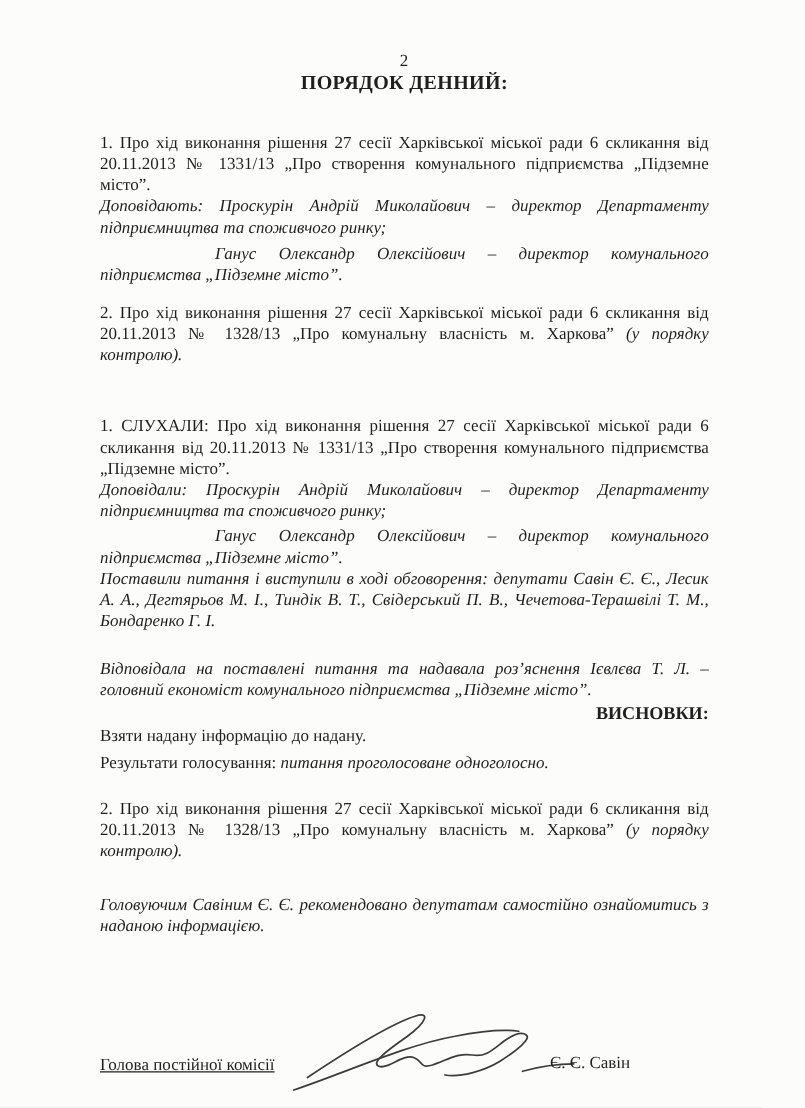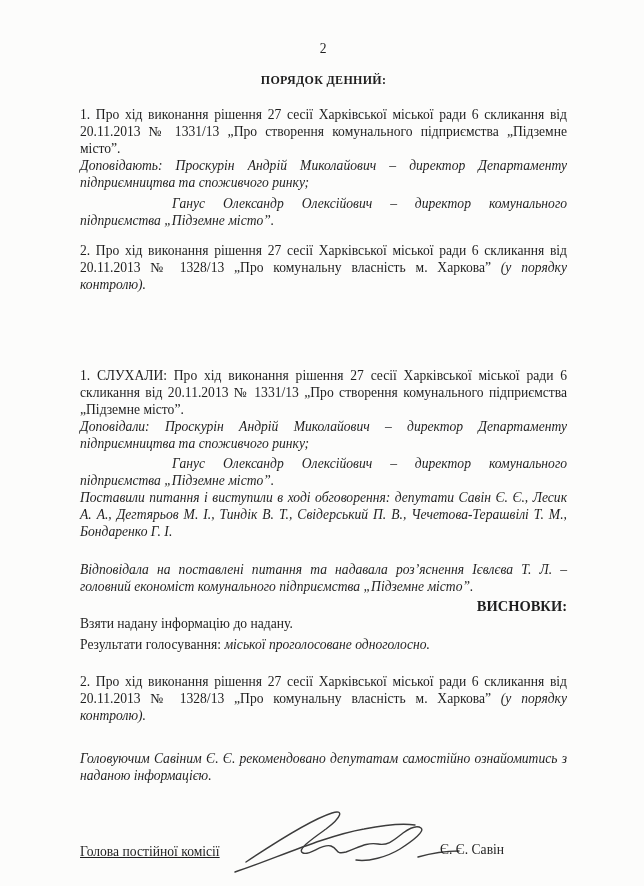--- a/index.html
+++ b/index.html
@@ -20,34 +20,34 @@
     width: 487px;
     font-size: 13.6px;
     line-height: 17px;
   }
   .page-number {
     margin-top: 40px;
     text-align: center;
     letter-spacing: 0.5px;
   }
   .doc-title {
-    margin-top: 13px;
+    margin-top: 0;
     text-align: center;
     font-weight: bold;
-    font-size: 12px;
+    font-size: 16px;
     line-height: 20px;
     letter-spacing: 0.3px;
   }
   p { margin: 0; text-align: justify; }
   .it { font-style: italic; }
   .indent-name { text-indent: 92px; font-style: italic; }
-  .mt-item1 { margin-top: 16px; }
+  .mt-item1 { margin-top: 28px; }
   .mt-ganus1 { margin-top: 4px; }
   .mt-item2 { margin-top: 13px; }
-  .mt-heard1 { margin-top: 74px; }
+  .mt-heard1 { margin-top: 40px; }
   .mt-ganus2 { margin-top: 3px; }
   .mt-answered { margin-top: 21px; }
   .mt-conclusions { margin-top: 2px; }
   .mt-vote { margin-top: 4px; }
   .mt-heard2 { margin-top: 20px; }
   .mt-chairman { margin-top: 26px; }
   .conclusions-heading {
     font-weight: bold;
     font-size: 14.5px;
     line-height: 18px;
@@ -84,21 +84,21 @@
 
     <p class="mt-heard1">1. СЛУХАЛИ: Про хід виконання рішення 27 сесії Харківської міської ради 6 скликання від 20.11.2013 № 1331/13 „Про створення комунального підприємства „Підземне місто”.</p>
     <p class="it">Доповідали: Проскурін Андрій Миколайович – директор Департаменту підприємництва та споживчого ринку;</p>
     <p class="it indent-name mt-ganus2">Ганус Олександр Олексійович – директор комунального підприємства „Підземне місто”.</p>
     <p class="it">Поставили питання і виступили в ході обговорення: депутати Савін Є. Є., Лесик А. А., Дегтярьов М. І., Тиндік В. Т., Свідерський П. В., Чечетова-Терашвілі Т. М., Бондаренко Г. І.</p>
     <p class="it mt-answered">Відповідала на поставлені питання та надавала роз’яснення Ієвлєва Т. Л. – головний економіст комунального підприємства „Підземне місто”.</p>
 
     <p class="conclusions-heading mt-conclusions">ВИСНОВКИ:</p>
     <p>Взяти надану інформацію до надану.</p>
 
-    <p class="mt-vote"><span>Результати голосування: </span><span class="it">міської проголосоване одноголосно.</span></p>
+    <p class="mt-vote"><span>Результати голосування: </span><span class="it">питання проголосоване одноголосно.</span></p>
 
     <p class="mt-heard2"><span>2. Про хід виконання рішення 27 сесії Харківської міської ради 6 скликання від 20.11.2013 № 1328/13 „Про комунальну власність м. Харкова” </span><span class="it">(у порядку контролю).</span></p>
 
     <p class="it mt-chairman">Головуючим Савіним Є. Є. рекомендовано депутатам самостійно ознайомитись з наданою інформацією.</p>
 
   </div>
 
   <div class="signature-row">
     <span class="signature-role">Голова постійної комісії</span>
     <svg class="signature-svg" width="310" height="70" viewBox="0 0 310 70">

